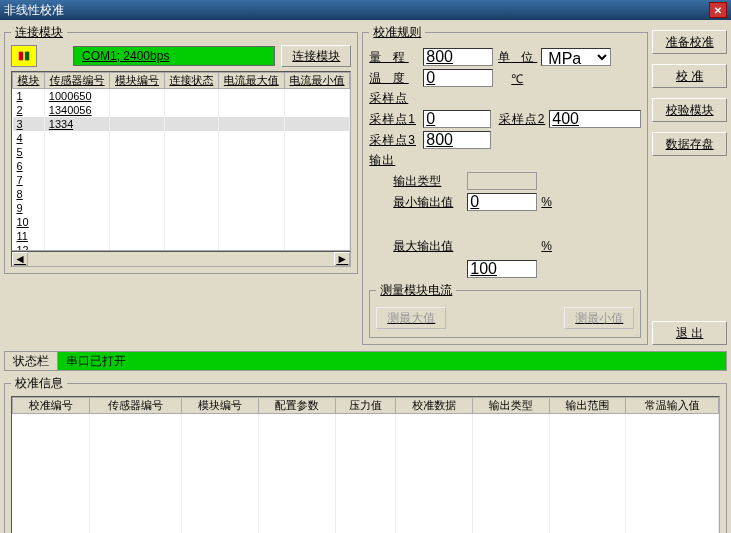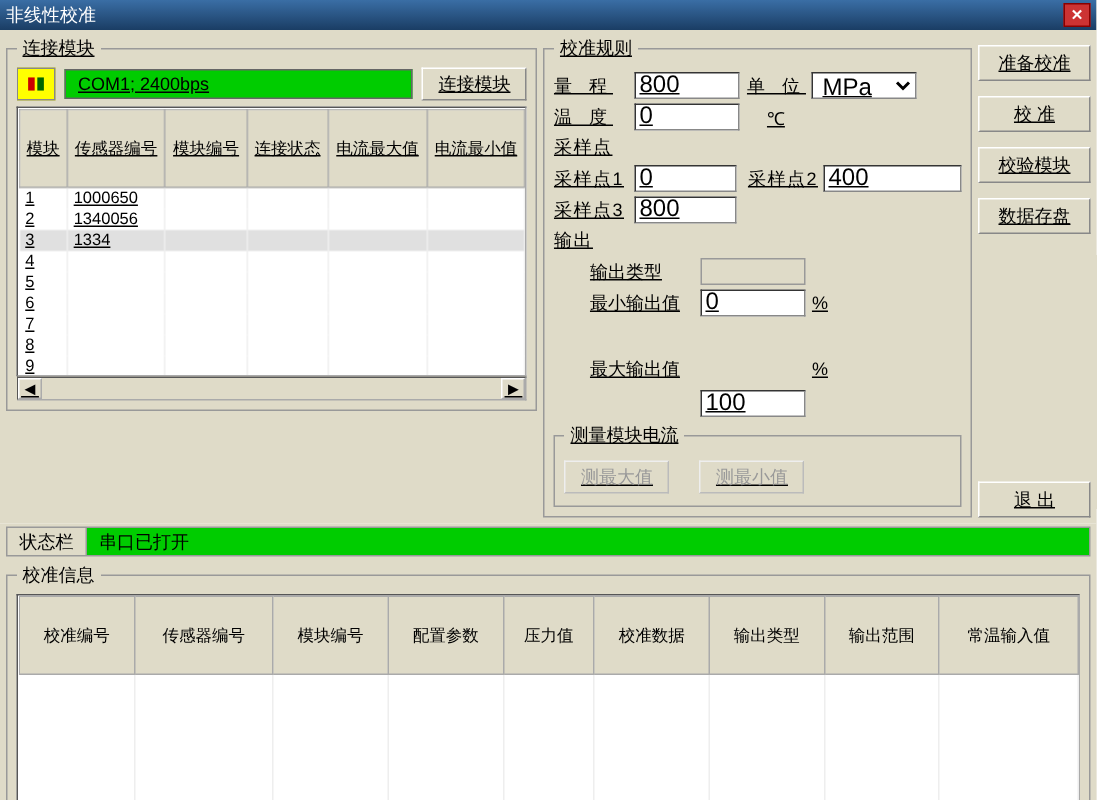--- a/index.html
+++ b/index.html
@@ -23,46 +23,46 @@
   }
   legend { padding: 0 4px; }
   .col-left { width: 370px; display: flex; flex-direction: column; gap: 4px; }
   .col-mid { flex: 1; }
   .col-right { width: 78px; display: flex; flex-direction: column; gap: 10px; padding-top: 6px; }
   .conn-row { display: flex; align-items: center; gap: 6px; margin-bottom: 4px; }
   .icon-box { width: 26px; height: 22px; background: #ff0; border: 1px solid #888; display:flex; align-items:center; justify-content:center; }
   .icon-box svg { width: 14px; height: 14px; }
   .com-label {
     background: #0c0; color: #000; padding: 2px 8px; border: 1px solid #666;
-    flex: 1; height: 20px; display: flex; align-items: center;
+    flex: 1; height: 20px; display: flex; align-items: center; margin-left: 30px;
   }
   button.classic {
     background: #dfdbc8; border: 1px solid #888; border-top-color:#fff; border-left-color:#fff;
     height: 22px; padding: 0 10px; font-size: 12px; cursor: pointer;
   }
   button.classic:disabled { color: #999; border-color:#bbb; border-top-color:#eee; border-left-color:#eee; cursor:default; }
   .right-btn { width: 100%; height: 24px; background:#dfdbc8; border:1px solid #888; border-top-color:#fff; border-left-color:#fff; cursor:pointer; font-size:12px; }
   .grid {
     background: #fff; border: 1px inset #aaa; overflow: auto; font-size: 11px;
   }
   .grid-top { height: 180px; }
   .grid-bot { height: 150px; }
   table { border-collapse: collapse; width: 100%; }
-  th { background: #dfdbc8; border: 1px solid #aaa; padding: 18px 4px; font-weight: normal; text-align: center; white-space: nowrap; font-size:11px; }
+  th { background: #dfdbc8; border: 1px solid #aaa; padding: 0 4px; font-weight: normal; text-align: center; white-space: nowrap; font-size:11px; }
   td { border-right: 1px solid #eee; padding: 1px 4px; height: 14px; white-space: nowrap; }
   tr.sel td { background: #e0e0e0; }
   .scroll-placeholder { display:flex; justify-content:space-between; background:#dfdbc8; height:16px; border:1px inset #aaa; }
   .arrow { width:16px; display:flex; align-items:center; justify-content:center; background:#dfdbc8; border:1px outset #fff; cursor:pointer; }
   .rule-row { display:flex; align-items:center; gap:4px; margin: 3px 0; font-size:12px; }
   .rule-row label { width: 50px; text-align: justify; letter-spacing: 4px; white-space: nowrap; }
   .rule-row label.narrow { letter-spacing: 1px; }
   input.field, select.field { height: 18px; border: 1px inset #888; background:#fff; font-size:16px; padding: 0 2px; }
   .output-box { border:1px solid #999; background:#dfdbc8; height:18px; width:70px; display:inline-block; }
   fieldset.inner { margin-top: 4px; }
-  .measure-row { display:flex; gap:20px; justify-content:flex-start; padding: 4px 0 2px 0; }
+  .measure-row { display:flex; gap:20px; justify-content:space-between; padding: 4px 0 2px 0; }
   .status-bar { display:flex; height:20px; align-items:stretch; background:#dfdbc8; border:1px solid #999;text-align:center; }
   .status-lbl { background:#dfdbc8; border-right:1px solid #999; padding:2px 8px; display:flex; align-items:center; }
   .status-val { background:#0c0; flex:1; display:flex; align-items:center; padding:0 8px; }
   fieldset.cal-info { margin-top:4px; padding-bottom:6px; }
   .caption { text-align:center; padding: 18px 0 8px 0; font-size: 15px; font-family: "SimSun","宋体",serif; }
 </style>
 </head>
 <body>
 
 <div class="wrap">

